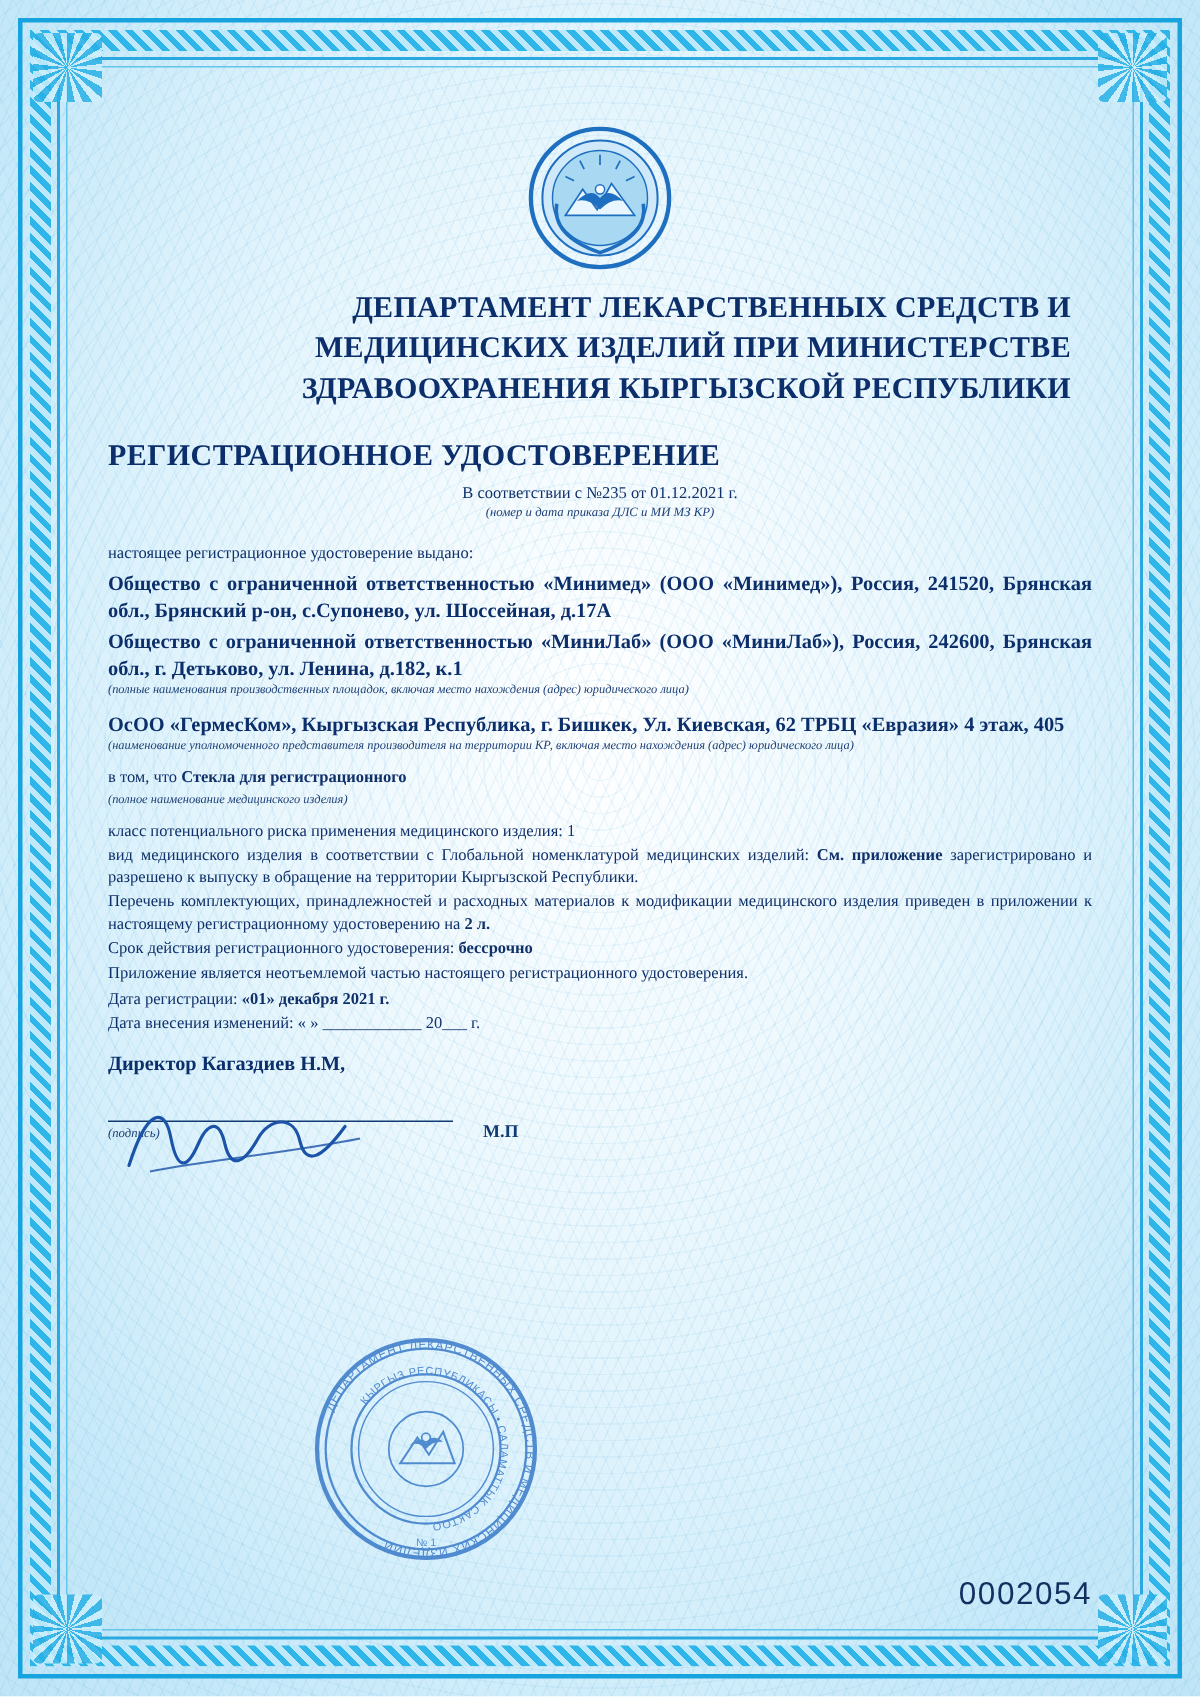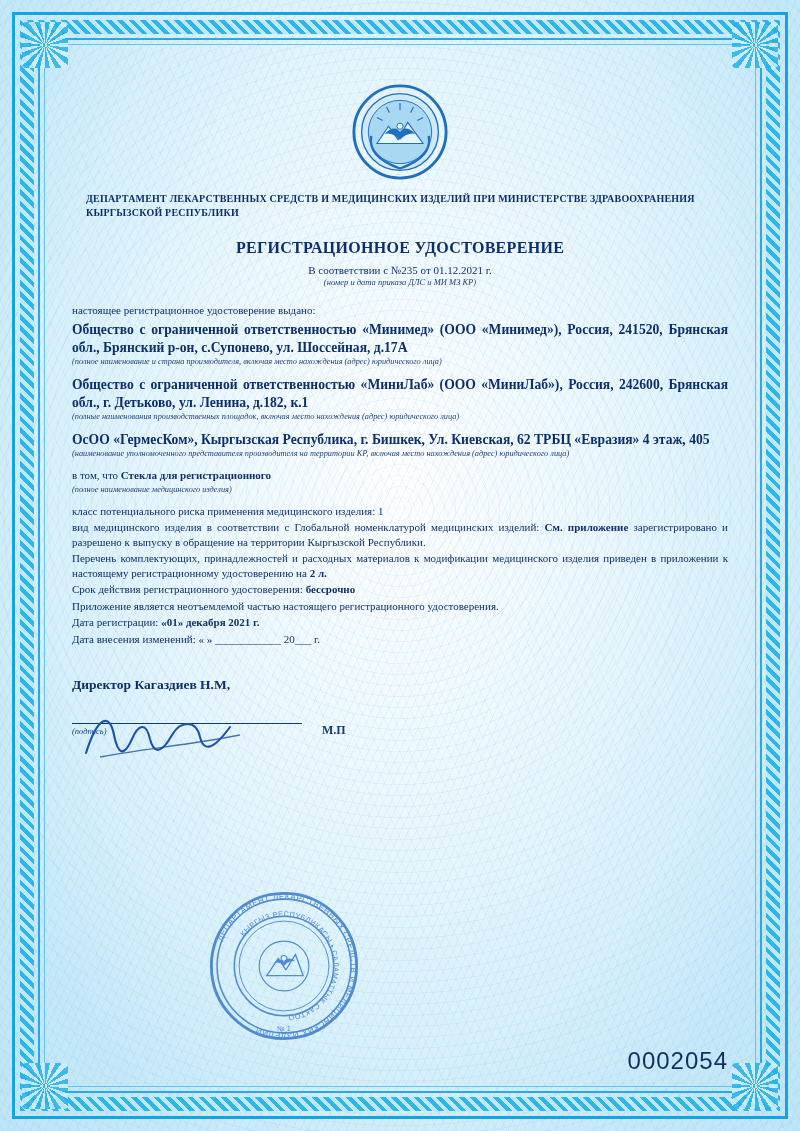--- a/index.html
+++ b/index.html
@@ -112,32 +112,32 @@
     margin-top: 6px;
     margin-bottom: 12px;
   }
   .emblem {
     width: 96px;
     height: 96px;
   }
 
   
   .dept-title {
-    text-align: left;
-    font-weight: bold;
-    font-size: 10px;
+    text-align: right;
+    font-weight: bold;
+    font-size: 20px;
     line-height: 1.35;
     letter-spacing: .2px;
     color: #0c2f6b;
     margin: 0 14px;
   }
   .cert-title {
-    text-align: center;
-    font-weight: bold;
-    font-size: 16px;
+    text-align: left;
+    font-weight: bold;
+    font-size: 20px;
     margin-top: 20px;
     color: #0c2f6b;
     letter-spacing: .3px;
   }
   .cert-number {
     text-align: center;
     font-weight: bold;
     font-size: 15px;
     margin-top: 4px;
     color: #0c2f6b;
@@ -179,21 +179,21 @@
     line-height: 1.2;
   }
   .just {
     text-align: justify;
     text-justify: inter-word;
   }
   .spaced { margin-top: 11px; }
   .gap-lg { margin-top: 15px; }
 
   
-  .sig-block { margin-top: 30px; position: relative; }
+  .sig-block { margin-top: 11px; position: relative; }
   .sig-name {
     font-weight: bold;
     font-size: 13.5px;
     color: #0c2f6b;
     margin: 0;
   }
   .sig-note {
     font-size: 8.3px;
     font-style: italic;
     color: #1d3f76;
@@ -239,21 +239,21 @@
     pointer-events: none;
     opacity: .78;
   }
 
   
   .serial {
     position: absolute;
     right: 72px;
     bottom: 56px;
     font-family: "Liberation Sans", sans-serif;
-    font-size: 24px;
+    font-size: 21px;
     letter-spacing: 1px;
     color: #12305f;
   }
 </style>
 </head>
 <body>
 
 <div class="certificate">
 
   <div class="guilloche"></div>
@@ -297,21 +297,20 @@
 
     <div class="cert-title">РЕГИСТРАЦИОННОЕ УДОСТОВЕРЕНИЕ</div>
     <div class="accord">В соответствии с №235 от 01.12.2021 г.</div>
     <div class="accord-note">(номер и дата приказа ДЛС и МИ МЗ КР)</div>
 
     <div class="body-block">
 
       <p class="line gap-lg">настоящее регистрационное удостоверение выдано:</p>
 
       <p class="bold just">Общество с ограниченной ответственностью «Минимед» (ООО «Минимед»), Россия, 241520, Брянская обл., Брянский р-он, с.Супонево, ул. Шоссейная, д.17А</p>
-      <p class="note">(полное наименование и страна производителя, включая место нахождения (адрес) юридического лица)</p>
 
       <p class="bold just">Общество с ограниченной ответственностью «МиниЛаб» (ООО «МиниЛаб»), Россия, 242600, Брянская обл., г. Детьково, ул. Ленина, д.182, к.1</p>
       <p class="note">(полные наименования производственных площадок, включая место нахождения (адрес) юридического лица)</p>
 
       <p class="bold just">ОсОО «ГермесКом», Кыргызская Республика, г. Бишкек, Ул. Киевская, 62 ТРБЦ «Евразия» 4 этаж, 405</p>
       <p class="note">(наименование уполномоченного представителя производителя на территории КР, включая место нахождения (адрес) юридического лица)</p>
 
       <p class="line">
         <span>в том, что</span>
         <b>Стекла для регистрационного</b>

